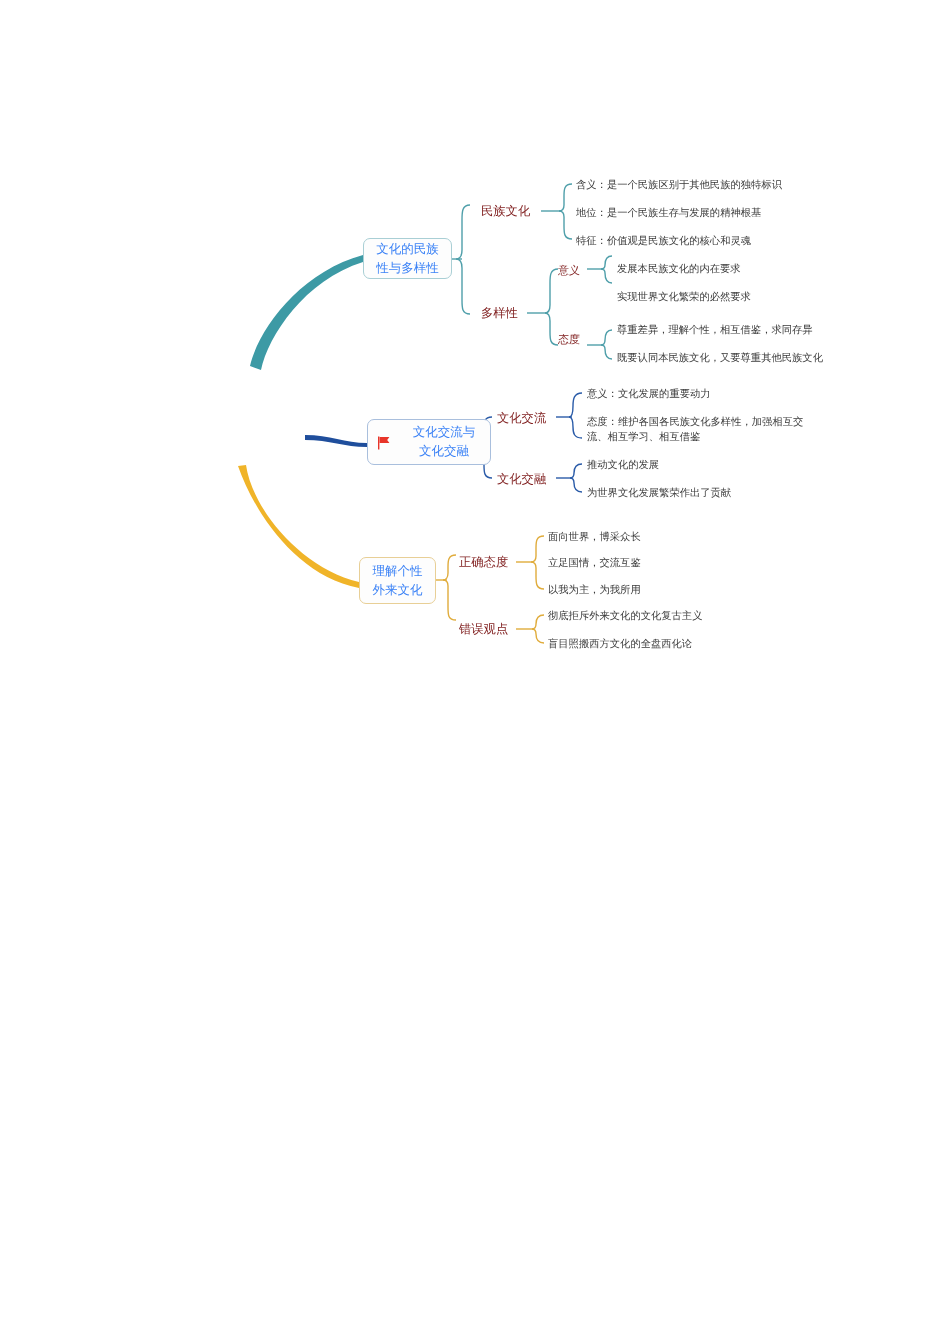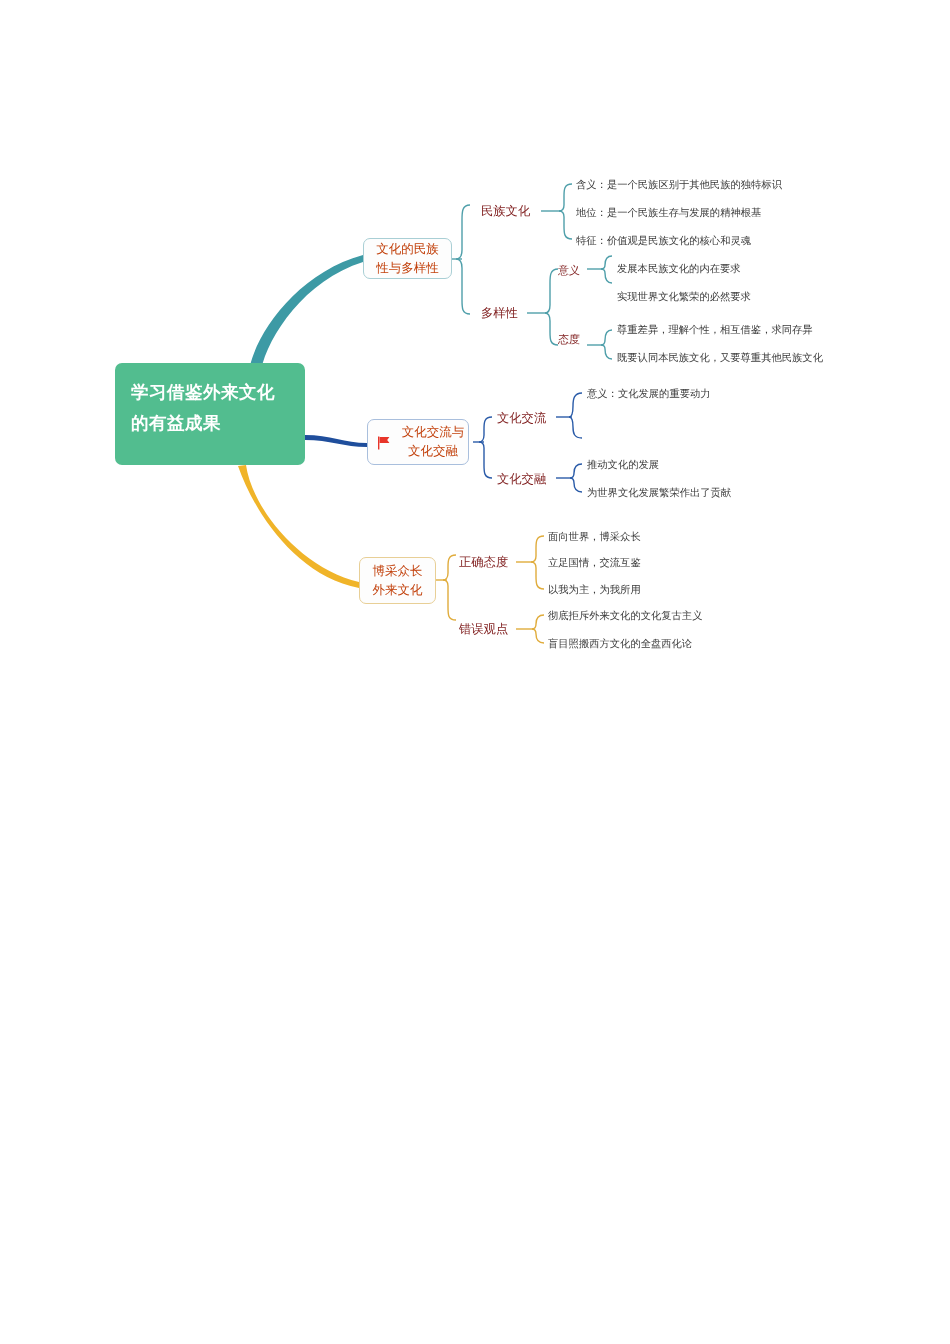--- a/index.html
+++ b/index.html
@@ -44,30 +44,30 @@
     letter-spacing:.5px;
   }
 
   
   .l1-box{
     position:absolute;
     box-sizing:border-box;
     background:#fdfdfd;
     border-radius:7px;
     font-size:12.5px;
-    color:#c2410c;
+    color:#3b82f6;
     line-height:19px;
     text-align:center;
     display:flex;
     align-items:center;
     justify-content:center;
   }
   .l1-box .lbl{display:block;}
   #l1-a{left:363px;top:238px;width:89px;height:41px;border:1.3px solid #a9cfd5;}
-  #l1-b{left:367px;top:419px;width:102px;height:46px;border:1.3px solid #a9bfdd;padding-left:30px;}
+  #l1-b{left:367px;top:419px;width:124px;height:46px;border:1.3px solid #a9bfdd;padding-left:30px;}
   #l1-c{left:359px;top:557px;width:77px;height:47px;border:1.3px solid #e8cf96;}
 
   .flag-icon{
     position:absolute;
     left:9px;top:16px;
     width:14px;height:14px;
   }
 
   
   .l2{
@@ -130,24 +130,20 @@
       <path d="M436,580 L447,580" stroke="#e0ac3c" stroke-width="1.4" fill="none"></path>
       <path d="M456,555 C448,555 448,561 448,567 L448,573 C448,577 446,580 443,580 C446,580 448,582 448,586 L448,607 C448,615 448,620 456,620" stroke="#e0ac3c" stroke-width="1.4" fill="none"></path>
 
       <path d="M516,562 L534,562" stroke="#e0ac3c" stroke-width="1.4" fill="none"></path>
       <path d="M544,536 C536,536 536,542 536,548 L536,556 C536,560 534,562 531,562 C534,562 536,564 536,568 L536,576 C536,583 536,589 544,589" stroke="#e0ac3c" stroke-width="1.4" fill="none"></path>
 
       <path d="M516,629 L534,629" stroke="#e0ac3c" stroke-width="1.4" fill="none"></path>
       <path d="M544,615 C538,615 536,619 536,624 C536,627 535,629 532,629 C535,629 536,631 536,634 C536,639 538,643 544,643" stroke="#e0ac3c" stroke-width="1.4" fill="none"></path>
     </svg>
 
-    <div class="root-node">
-      <div>学习借鉴外来文化</div>
-      <div>的有益成果</div>
-    </div>
 
     <div class="l1-box" id="l1-a">
       <div>
         <span class="lbl">文化的民族</span>
         <span class="lbl">性与多样性</span>
       </div>
     </div>
 
     <div class="l1-box" id="l1-b">
       <svg class="flag-icon" viewBox="0 0 14 14" xmlns="http://www.w3.org/2000/svg">
@@ -155,21 +151,21 @@
         <path d="M2.6,1 L12.4,1 L10.2,4 L12.4,7 L2.6,7 Z" fill="#e8352a"></path>
       </svg>
       <div>
         <span class="lbl">文化交流与</span>
         <span class="lbl">文化交融</span>
       </div>
     </div>
 
     <div class="l1-box" id="l1-c">
       <div>
-        <span class="lbl">博采众长</span>
+        <span class="lbl">理解个性</span>
         <span class="lbl">外来文化</span>
       </div>
     </div>
 
     <div class="l2" style="left:481px;top:203px;">民族文化</div>
 
     <div class="l3" style="left:576px;top:177px;text-align:center;">含义：是一个民族区别于其他民族的独特标识</div>
     <div class="l3" style="left:576px;top:205px;">地位：是一个民族生存与发展的精神根基</div>
     <div class="l3" style="left:576px;top:233px;">特征：价值观是民族文化的核心和灵魂</div>
 
@@ -178,20 +174,21 @@
     <div class="l2" style="left:558px;top:262px;font-size:11px;">意义</div>
     <div class="l3" style="left:617px;top:261px;">发展本民族文化的内在要求</div>
     <div class="l3" style="left:617px;top:289px;">实现世界文化繁荣的必然要求</div>
 
     <div class="l2" style="left:558px;top:331px;font-size:11px;">态度</div>
     <div class="l3" style="left:617px;top:322px;">尊重差异，理解个性，相互借鉴，求同存异</div>
     <div class="l3" style="left:617px;top:350px;">既要认同本民族文化，又要尊重其他民族文化</div>
 
     <div class="l2" style="left:497px;top:410px;">文化交流</div>
     <div class="l3" style="left:587px;top:386px;">意义：文化发展的重要动力</div>
+    <div class="l3 wrap" style="left:587px;top:414px;">态度：维护各国各民族文化多样性，加强相互交流、相互学习、相互借鉴</div>
 
     <div class="l2" style="left:497px;top:471px;">文化交融</div>
     <div class="l3" style="left:587px;top:457px;">推动文化的发展</div>
     <div class="l3" style="left:587px;top:485px;">为世界文化发展繁荣作出了贡献</div>
 
     <div class="l2" style="left:459px;top:554px;">正确态度</div>
     <div class="l3" style="left:548px;top:529px;">面向世界，博采众长</div>
     <div class="l3" style="left:548px;top:555px;">立足国情，交流互鉴</div>
     <div class="l3" style="left:548px;top:582px;">以我为主，为我所用</div>
 

